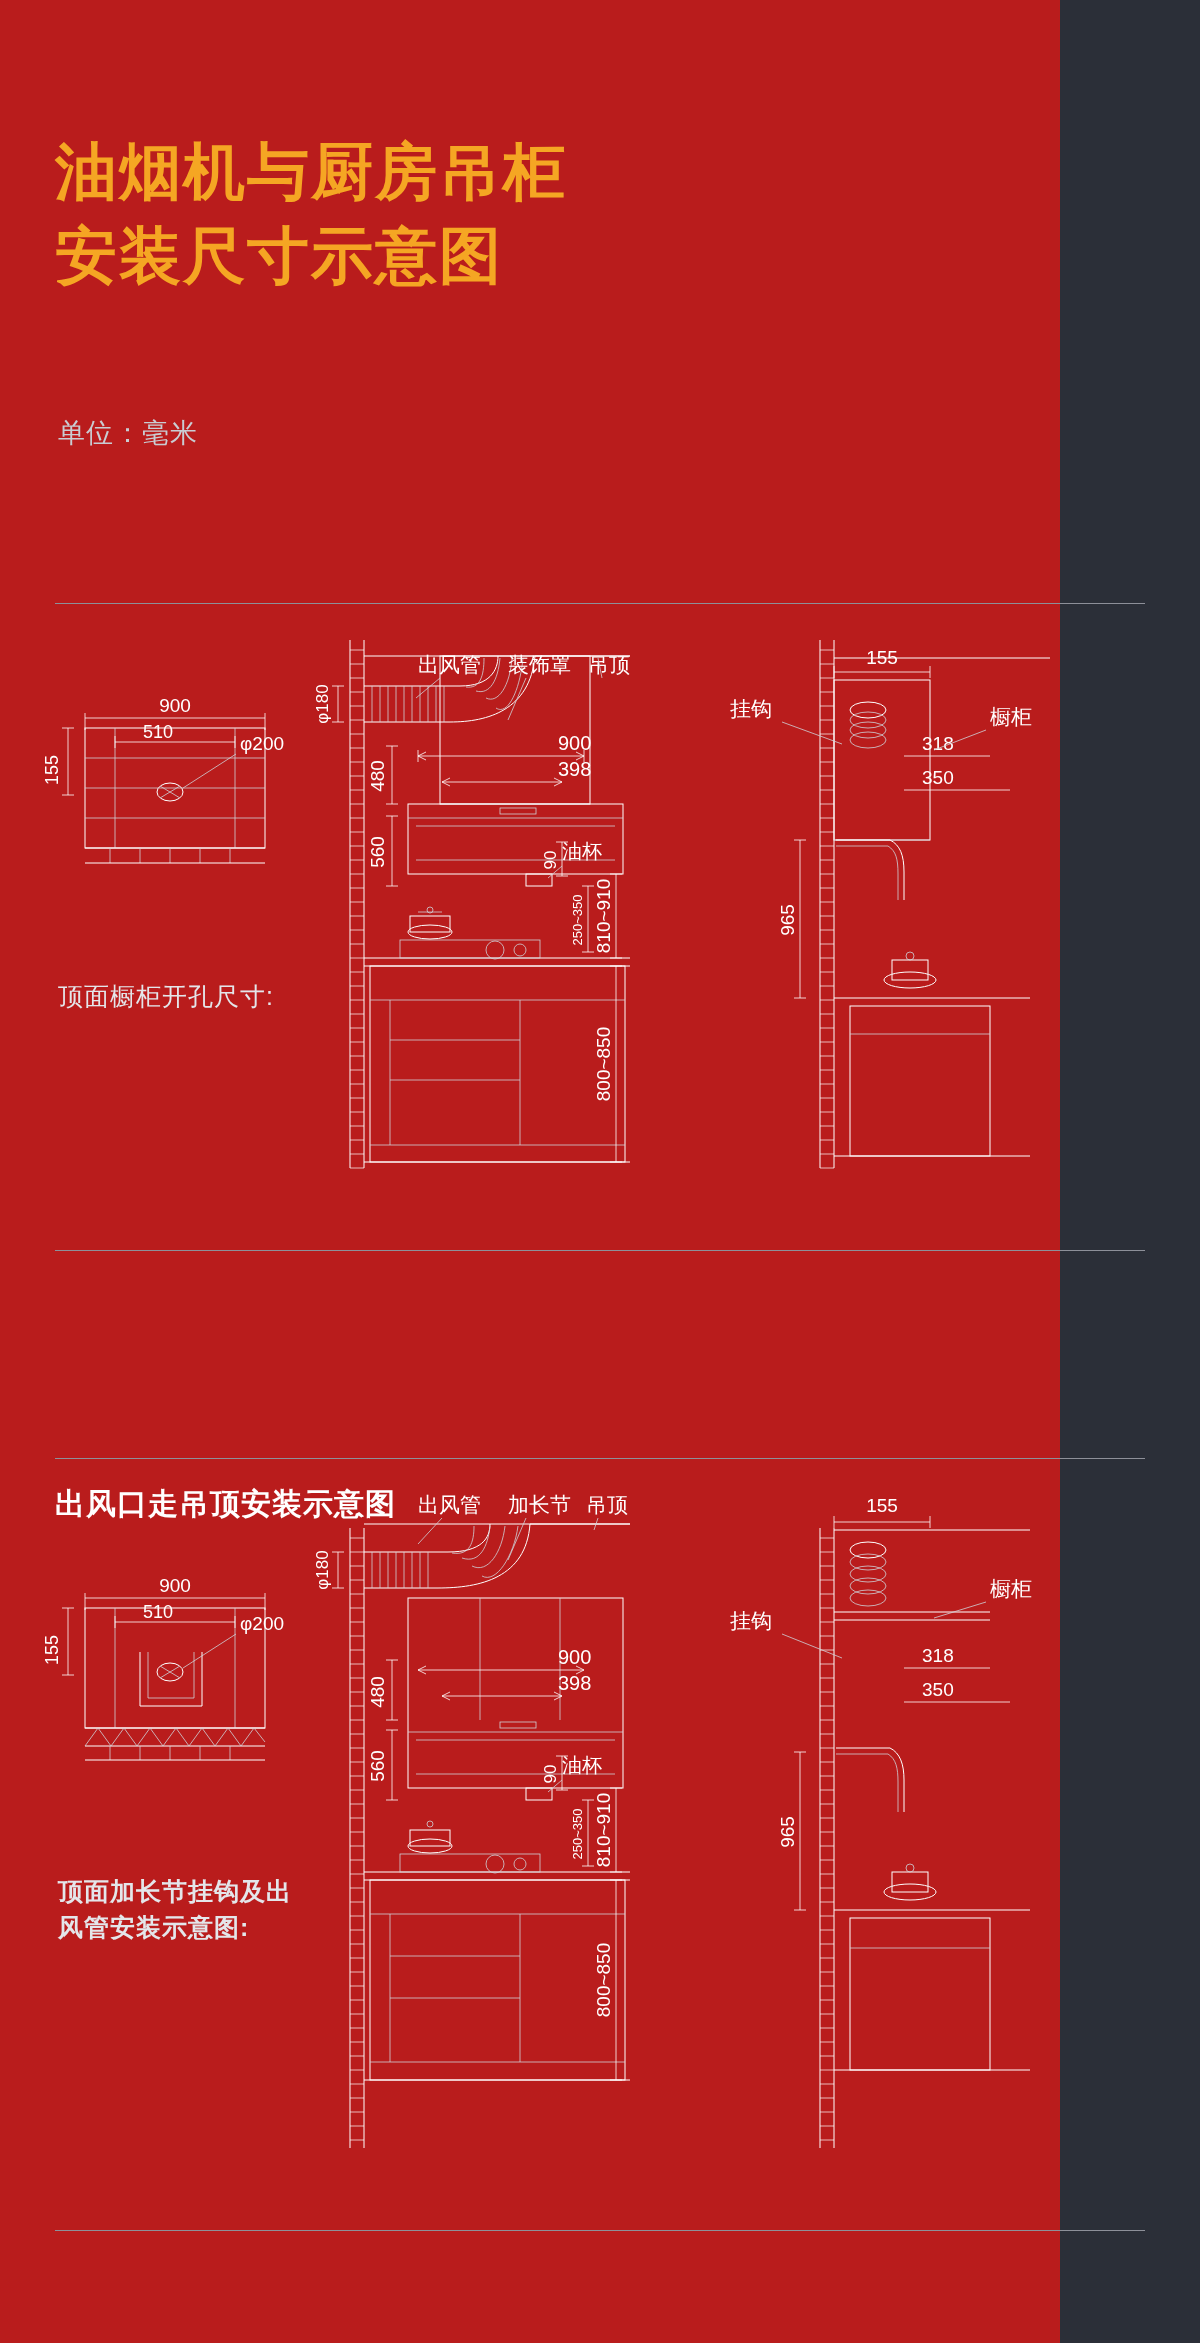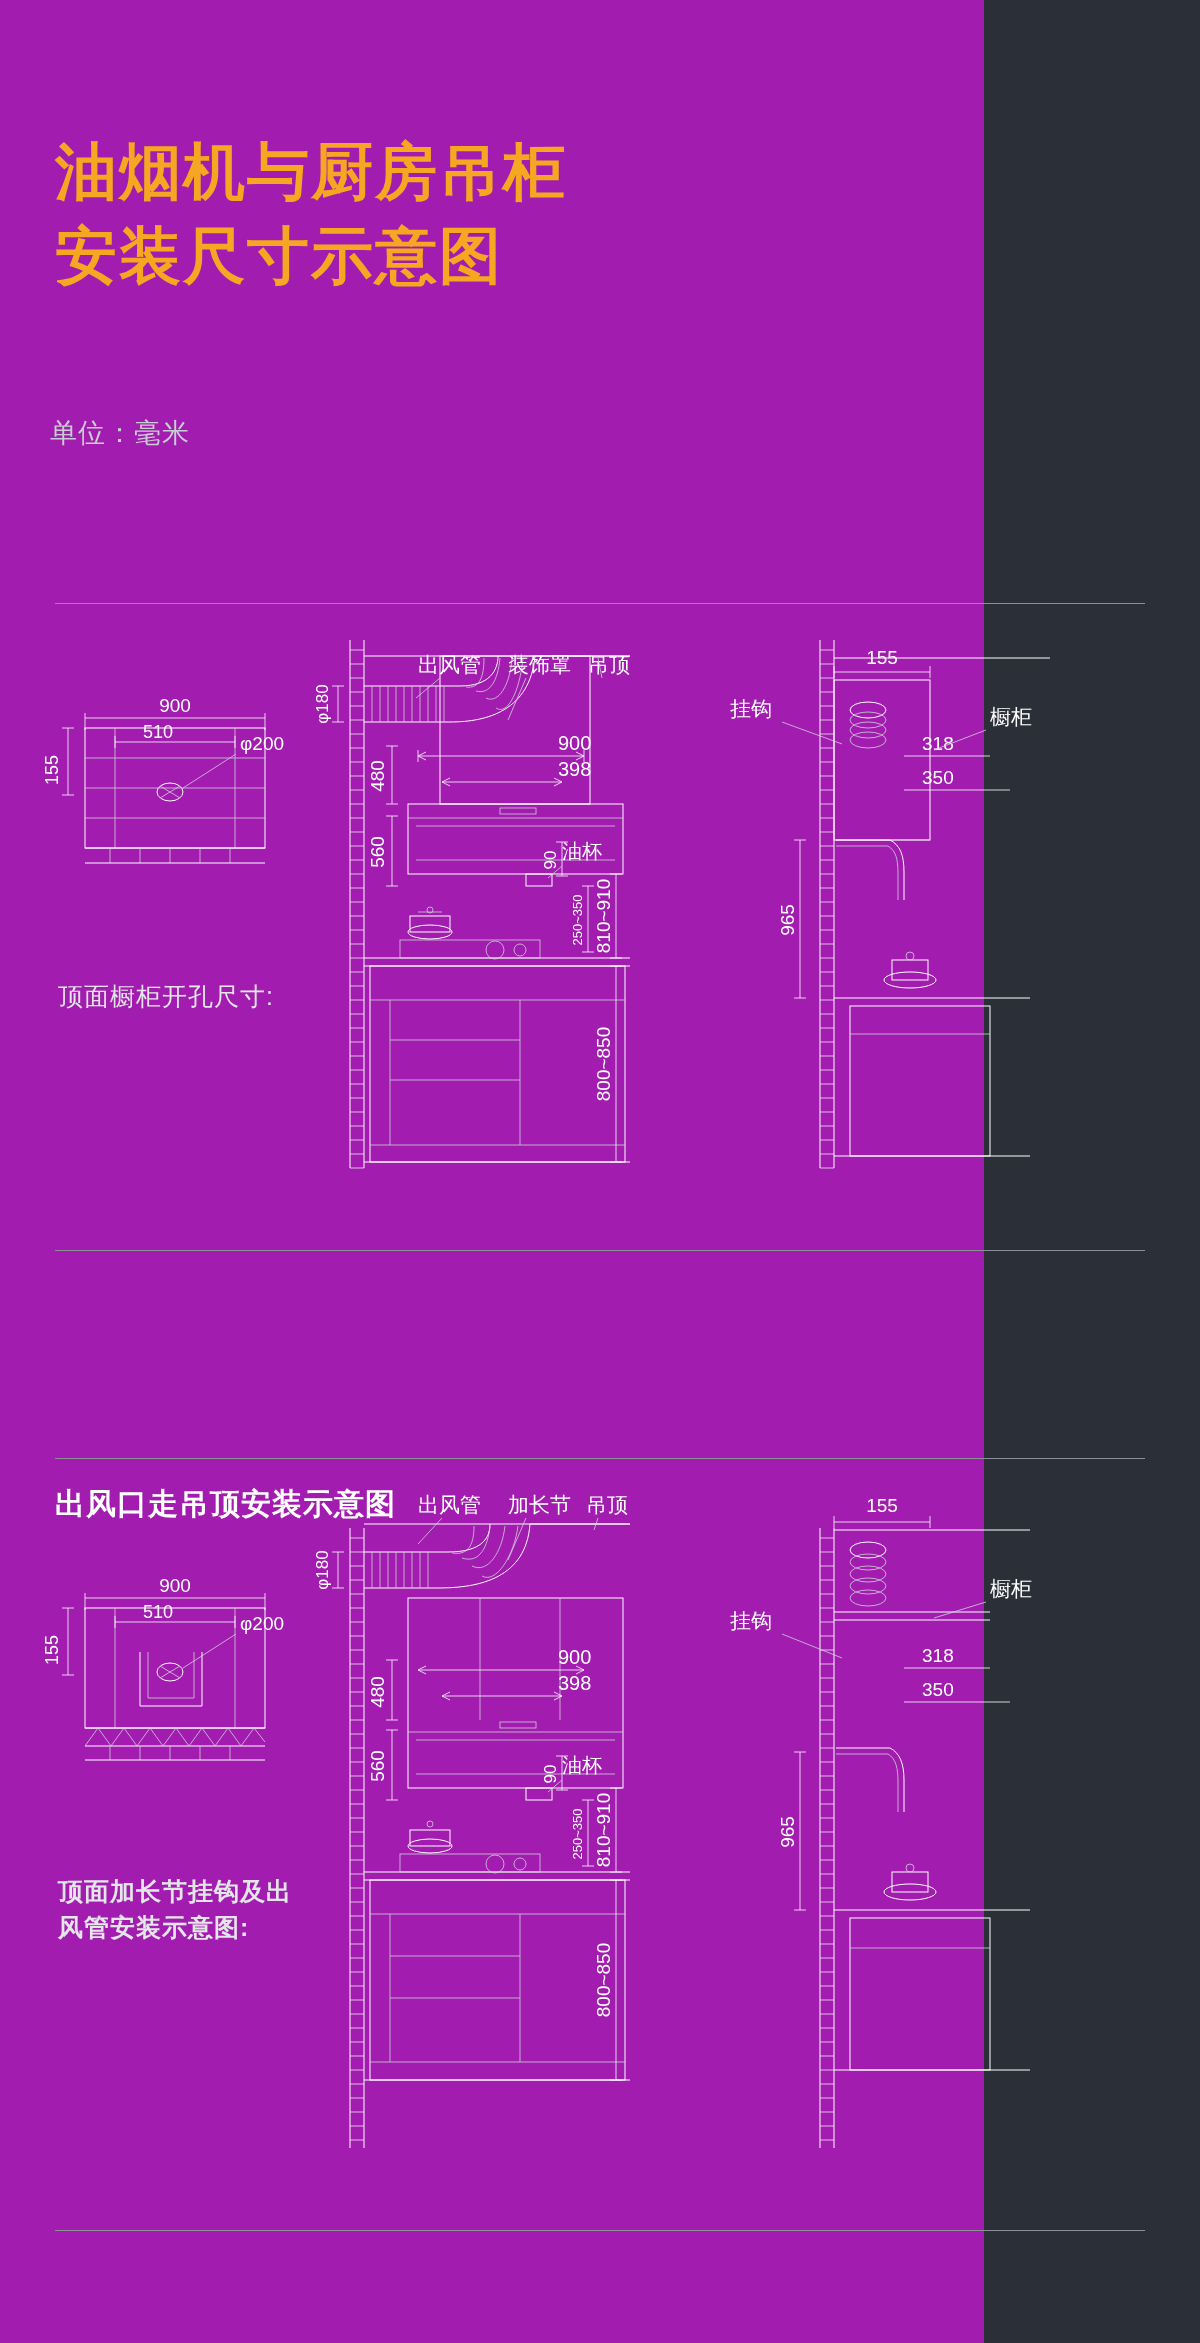--- a/index.html
+++ b/index.html
@@ -11,39 +11,39 @@
   body {
     font-family: "Liberation Sans", "DejaVu Sans", sans-serif;
     color: #ffffff;
     width: 1200px;
     height: 2343px;
     position: relative;
     overflow: hidden;
   }
   .page {
     position: relative;
-    width: 984px;
+    width: 1060px;
     height: 2343px;
-    background: #a21caf;
+    background: #b91c1c;
   }
   
   .title {
     position: absolute;
     left: 55px;
     top: 130px;
     font-size: 62px;
     font-weight: bold;
     line-height: 1.35;
     color: #f5a623;
     letter-spacing: 2px;
     white-space: pre;
   }
   .unit {
     position: absolute;
-    left: 50px;
+    left: 58px;
     top: 415px;
     font-size: 27px;
     color: #c9ccd2;
     letter-spacing: 1px;
   }
   
   .sec-title {
     position: absolute;
     font-size: 30px;
     font-weight: bold;

